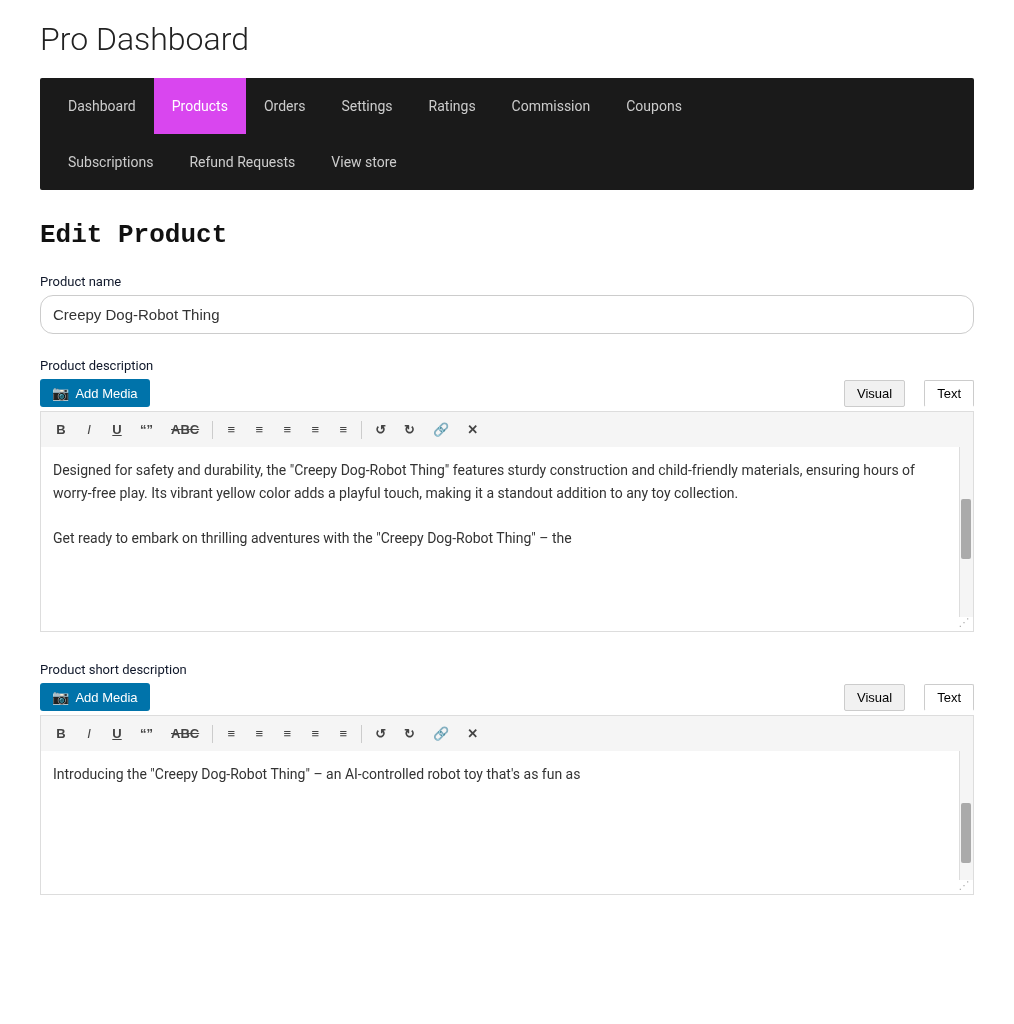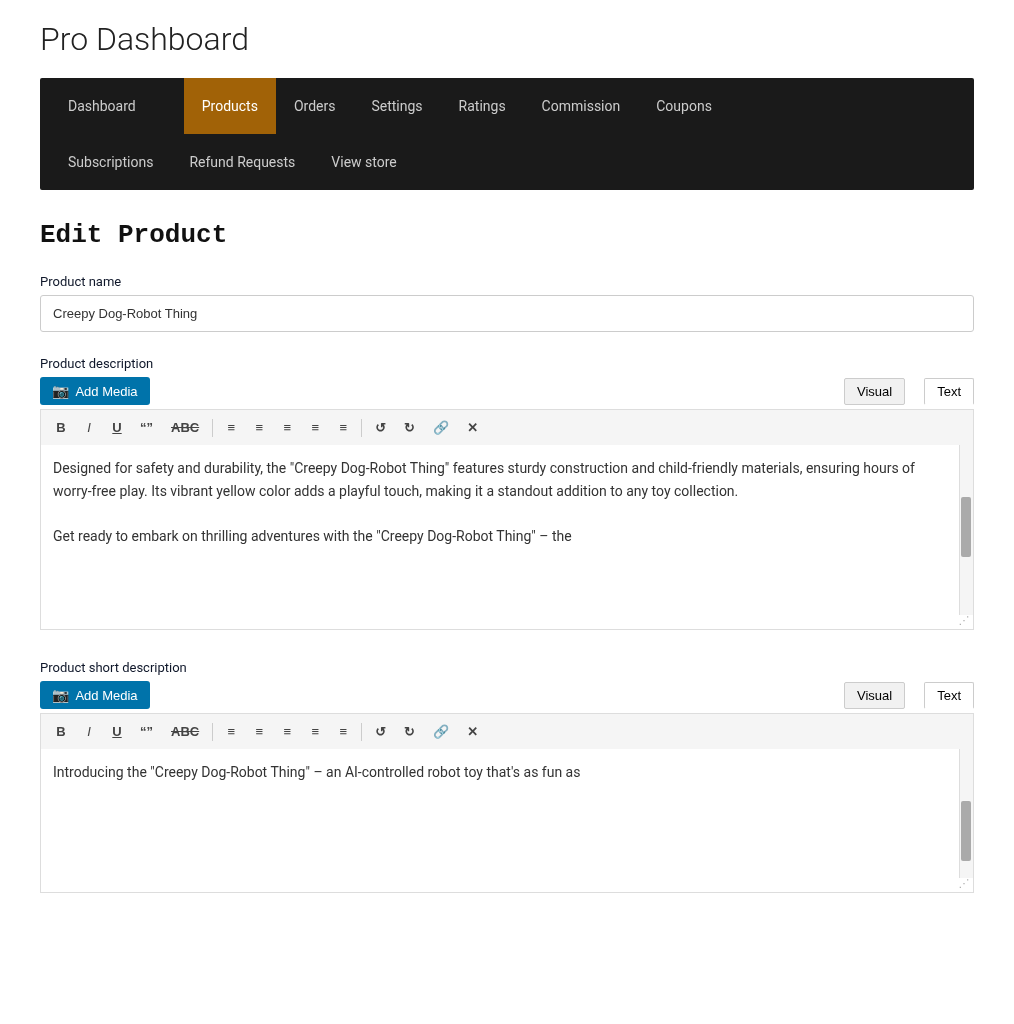--- a/index.html
+++ b/index.html
@@ -30,43 +30,42 @@
     .nav-item {
       color: #ccc;
       padding: 20px 18px;
       cursor: pointer;
       font-size: 14px;
       text-decoration: none;
       display: inline-block;
       transition: background 0.2s;
     }
     .nav-item.active {
-      background: #a16207;
+      background: #d946ef;
       color: #fff;
-      margin-left: 30px;
     }
     .edit-product-title {
       font-size: 26px;
       font-weight: 700;
       color: #111;
       margin-bottom: 24px;
       font-family: Liberation Mono, monospace;
     }
     .field-label {
       font-size: 13px;
       color: #0f172a;
       margin-bottom: 6px;
       display: block;
     }
     .product-name-input {
       width: 100%;
       padding: 10px 12px;
       border: 1px solid #ccc;
-      border-radius: 3px;
-      font-size: 13px;
+      border-radius: 13px;
+      font-size: 15px;
       color: #333;
       margin-bottom: 24px;
       outline: none;
     }
     .editor-section {
       margin-bottom: 30px;
     }
     .editor-top-bar {
       display: flex;
       align-items: center;

